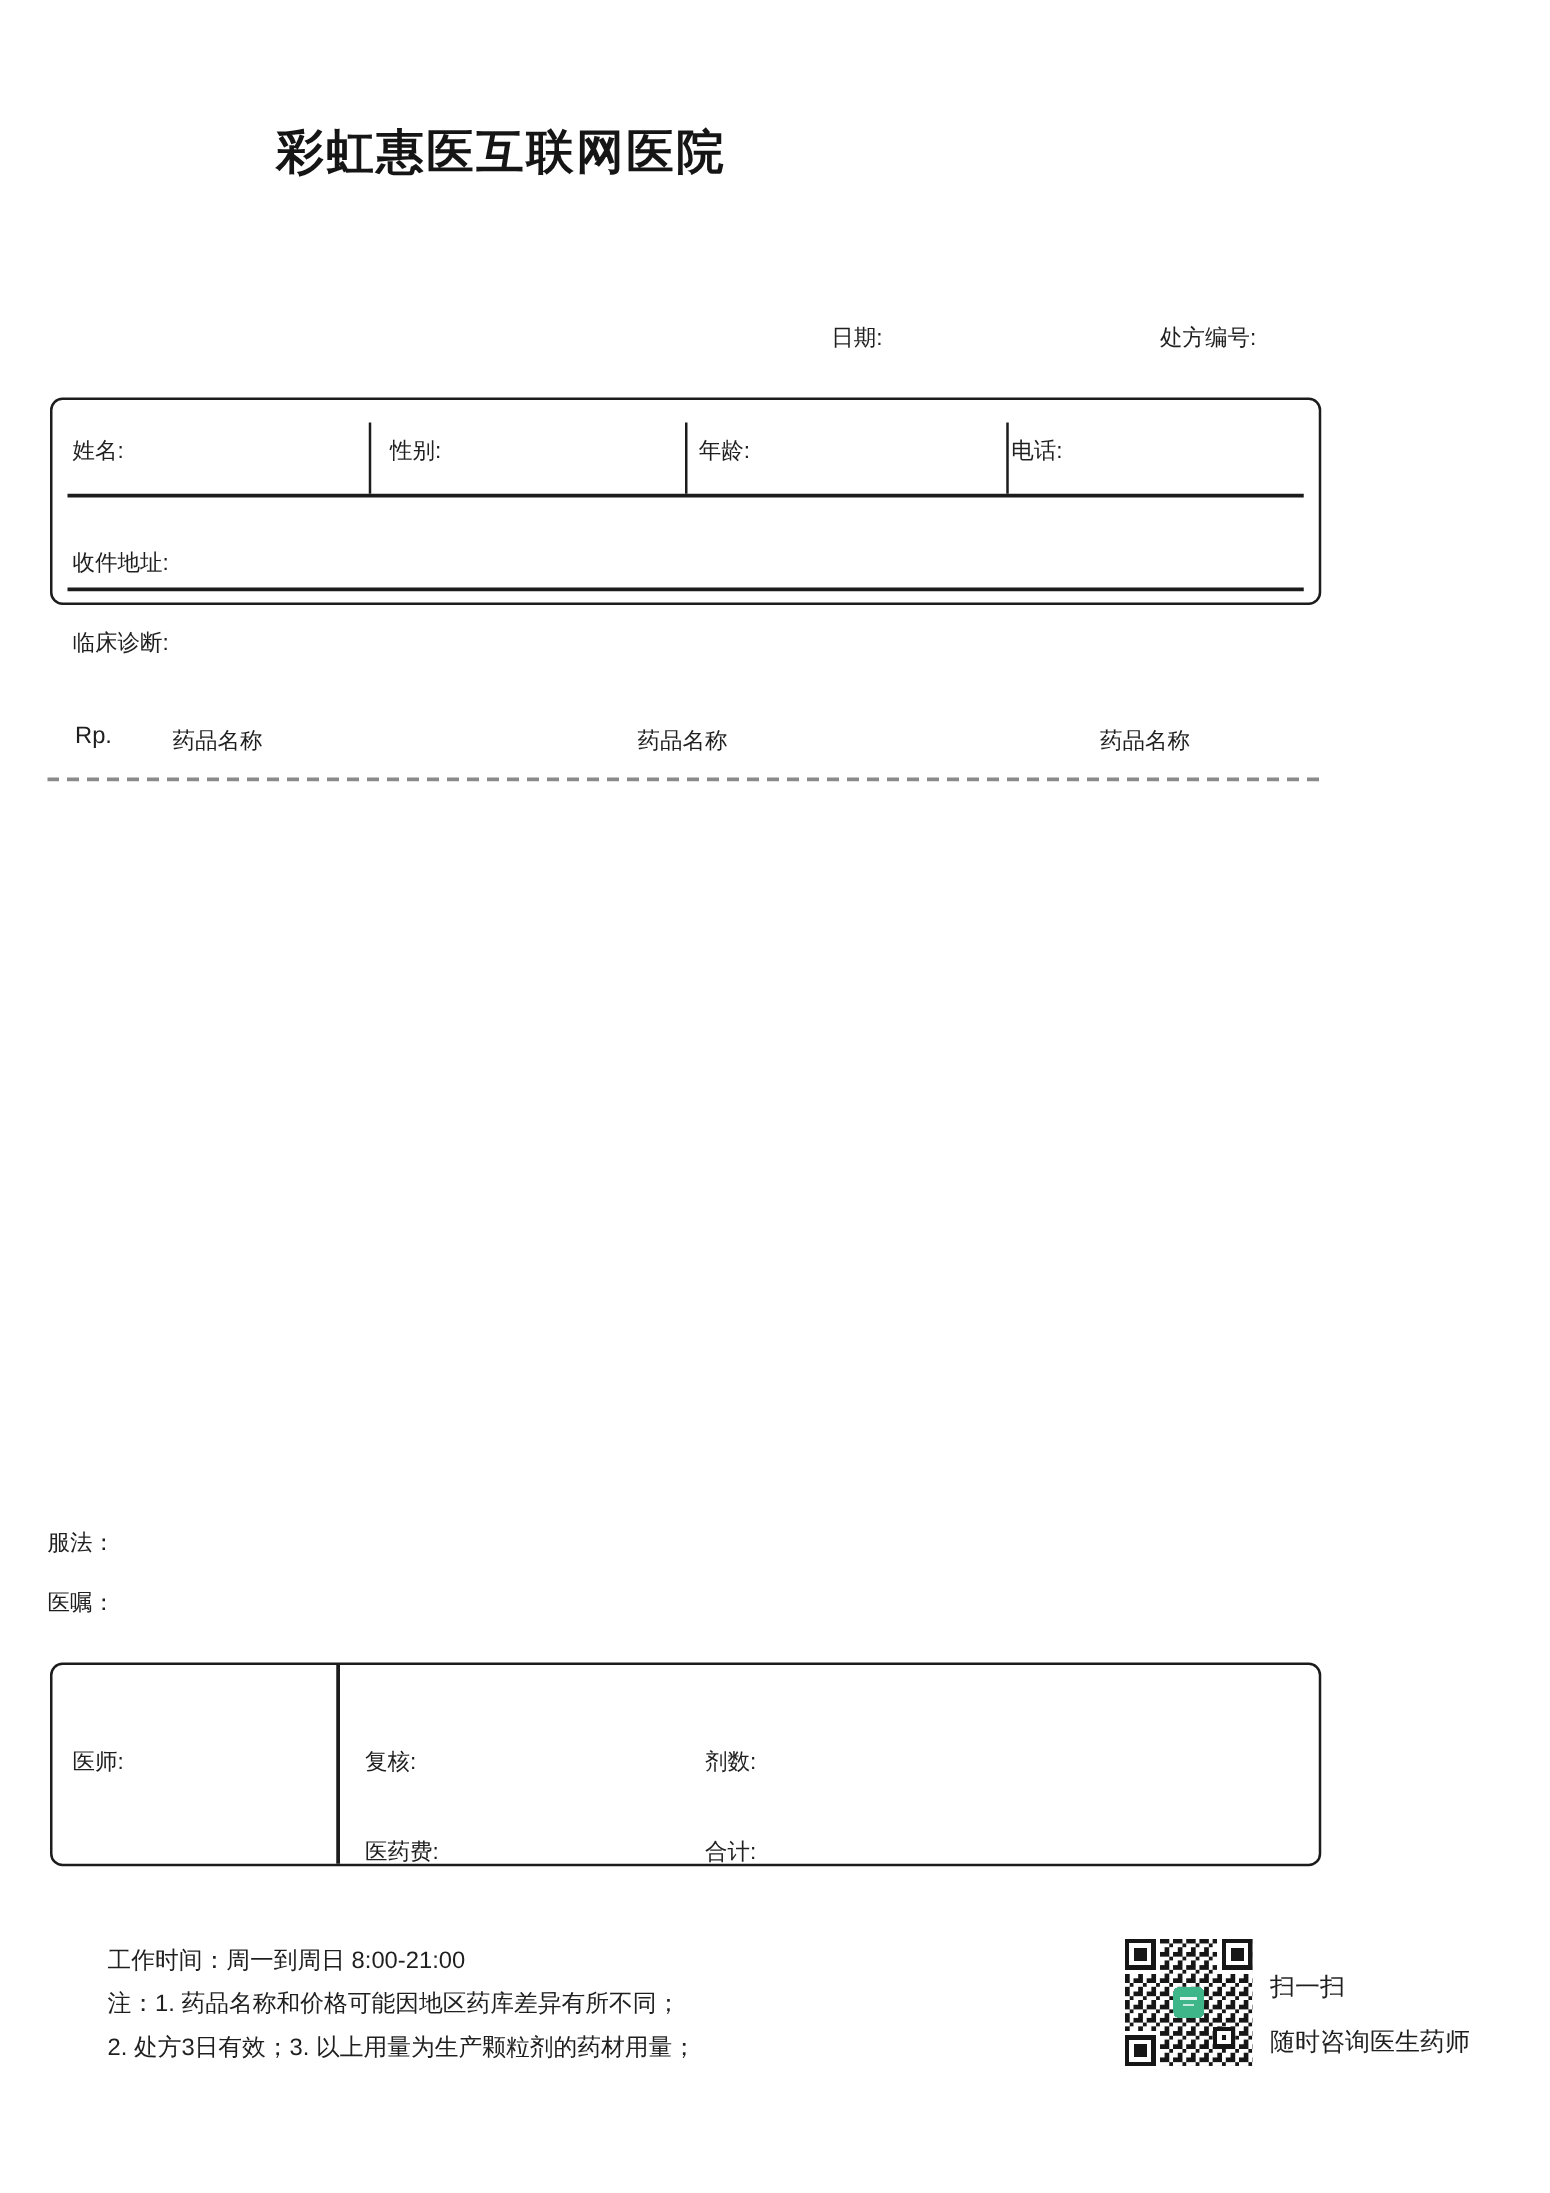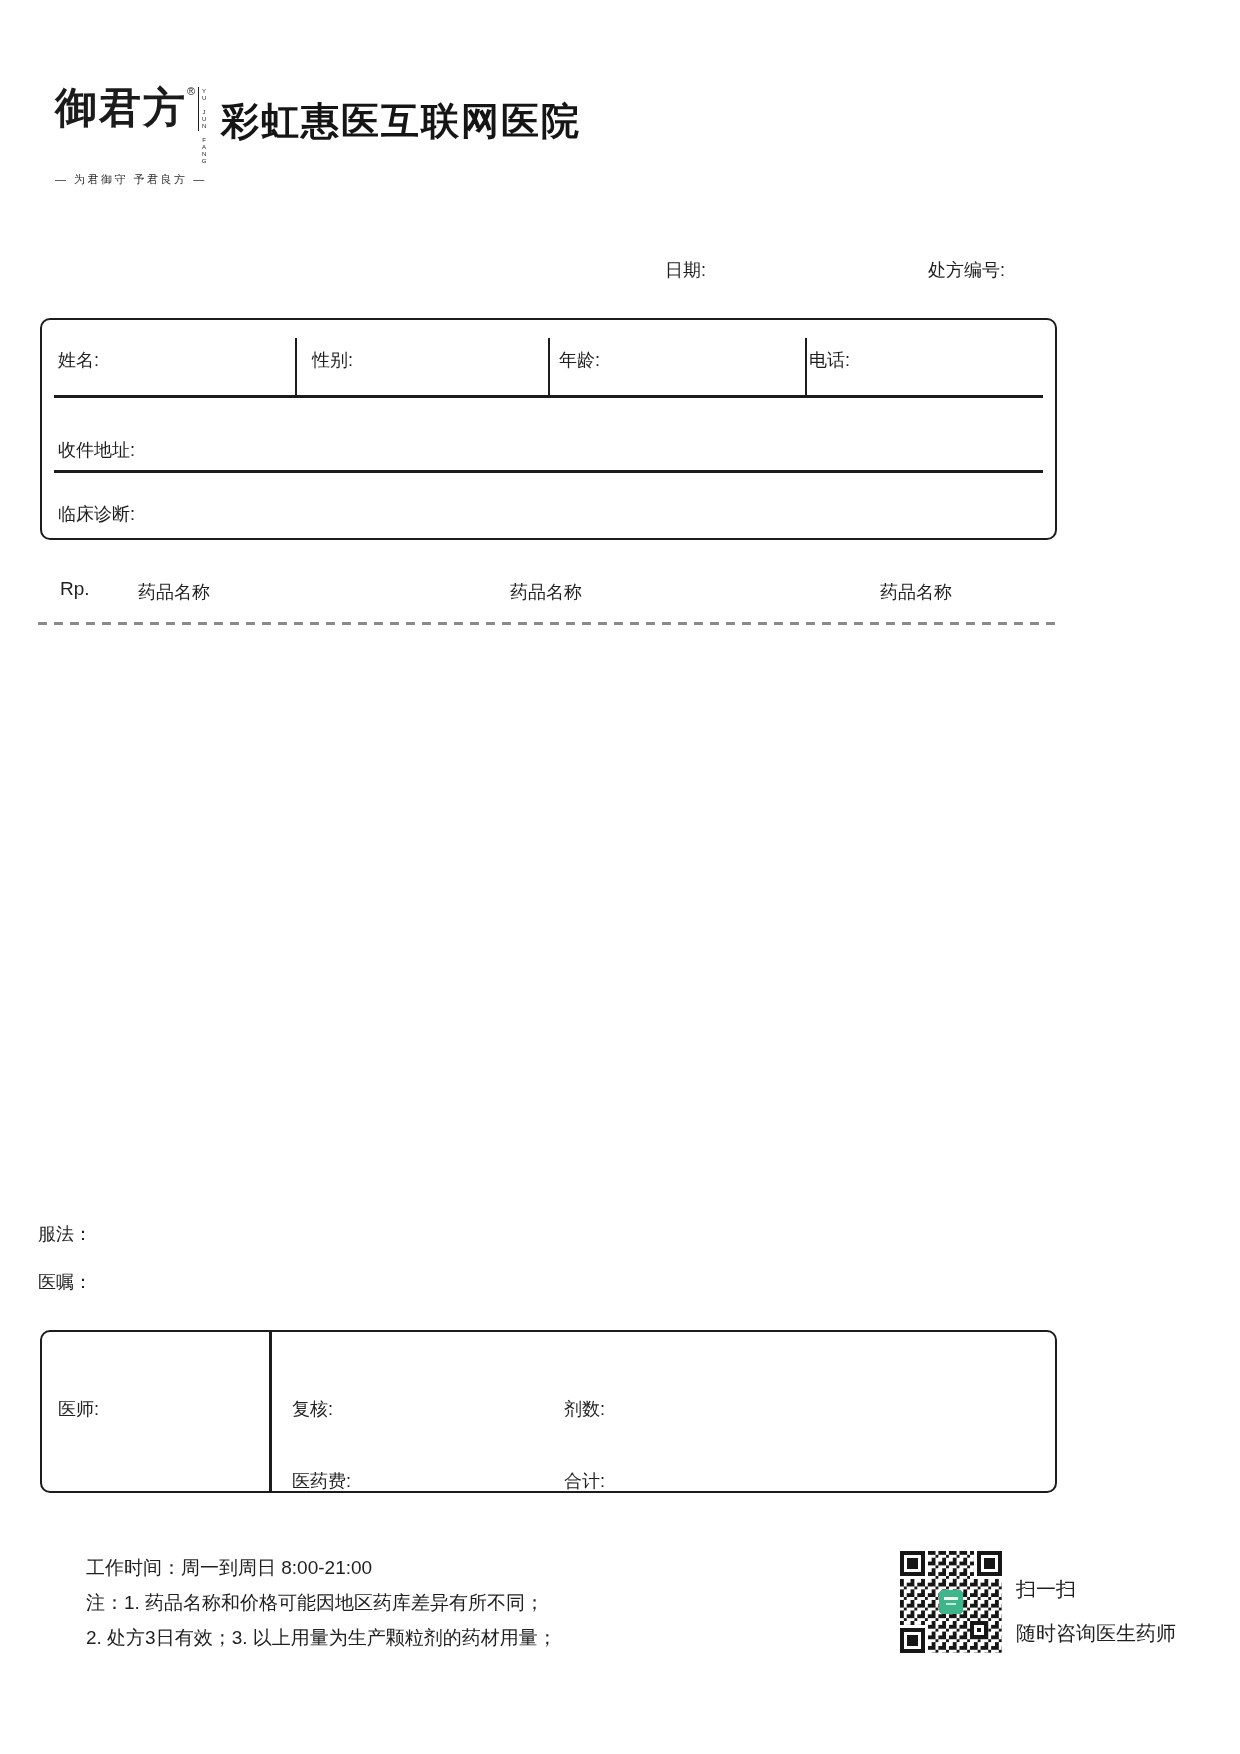--- a/index.html
+++ b/index.html
@@ -32,21 +32,21 @@
   .hospital-name{
     position:absolute;left:221px;top:96px;margin:0;
     font-size:38px;font-weight:800;letter-spacing:2px;color:#151515;
   }
   
   .notice-hint{position:absolute;left:38px;top:258px;font-size:18px;}
   .date-label{position:absolute;left:665px;top:258px;font-size:18px;}
   .rxno-label{position:absolute;left:928px;top:258px;font-size:18px;}
   
   .patient-box{
-    position:absolute;left:40px;top:318px;width:1017px;height:222px;
+    position:absolute;left:40px;top:318px;width:1017px;height:166px;
     border:2.5px solid #1c1c1c;border-radius:10px;box-sizing:border-box;
   }
   .patient-box .lbl{position:absolute;font-size:18px;white-space:nowrap;}
   .p-name{left:16px;top:28px;}
   .p-gender{left:270px;top:28px;}
   .p-age{left:517px;top:28px;}
   .p-phone{left:767px;top:28px;}
   .vdiv{position:absolute;top:18px;width:2px;height:57px;background:#1c1c1c;}
   .vdiv-1{left:253px;}.vdiv-2{left:506px;}.vdiv-3{left:763px;}
   .hline{position:absolute;left:12px;right:12px;height:2.5px;background:#1c1c1c;}
@@ -82,29 +82,20 @@
   .fl-1{top:1555px;}.fl-2{top:1590px;}.fl-3{top:1625px;}
   .qr-wrap{position:absolute;left:900px;top:1551px;width:102px;height:102px;}
   .scan-title{position:absolute;left:1016px;top:1576px;font-size:20px;}
   .scan-subtitle{position:absolute;left:1016px;top:1620px;font-size:20px;}
 </style>
 </head>
 <body>
 
 <div class="page">
 
-  <div class="logo">
-    <div class="logo-main">
-      <span class="logo-text">御君方</span>
-      <span class="logo-reg">®</span>
-      <span class="logo-divider"></span>
-      <span class="logo-vertical">YU JUN FANG</span>
-    </div>
-    <div class="logo-tagline">— 为君御守 予君良方 —</div>
-  </div>
   <h1 class="hospital-name">彩虹惠医互联网医院</h1>
 
   <span class="date-label">日期:</span>
   <span class="rxno-label">处方编号:</span>
 
   <div class="patient-box">
     <span class="lbl p-name">姓名:</span>
     <span class="lbl p-gender">性别:</span>
     <span class="lbl p-age">年龄:</span>
     <span class="lbl p-phone">电话:</span>

